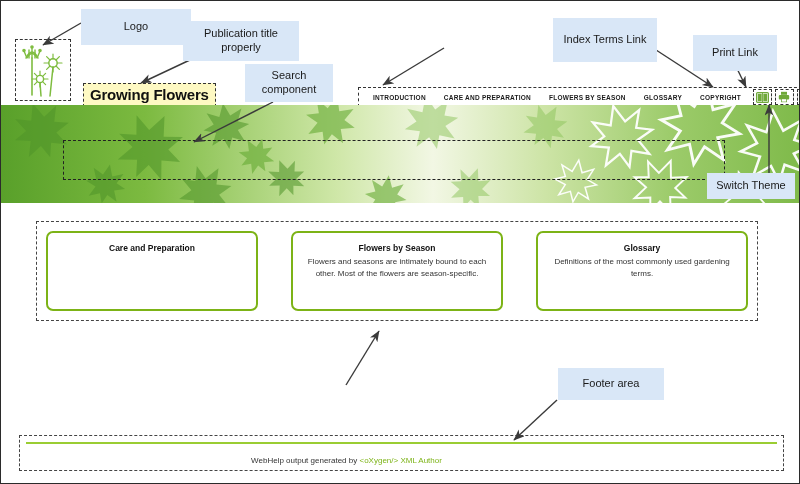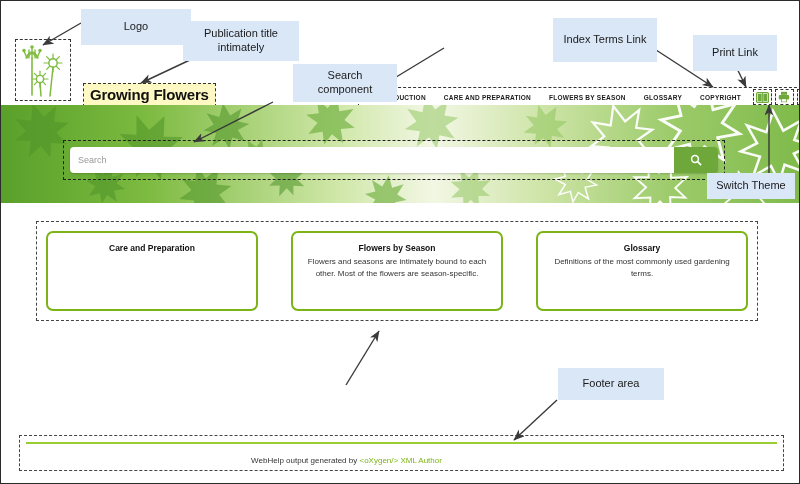--- a/index.html
+++ b/index.html
@@ -342,29 +342,20 @@
         <use href="#mleaf" transform="translate(700,18) rotate(10) scale(1.9)"></use>
         <use href="#mleaf" transform="translate(775,40) rotate(-5) scale(1.7)"></use>
         <use href="#mleaf" transform="translate(660,80) rotate(22) scale(1.3)"></use>
         <use href="#mleaf" transform="translate(745,90) rotate(-18) scale(1.2)"></use>
         <use href="#mleaf" transform="translate(575,75) rotate(8) scale(1.0)"></use>
       </g>
     </svg>
   </div>
 
   <div id="search-dashed"></div>
-  <div id="search-wrap">
-    <input id="search-input" type="text" placeholder="Search" style="">
-    <button id="search-btn">
-      <svg width="12" height="12" viewBox="0 0 12 12">
-        <circle cx="5" cy="5" r="3.4" fill="none" stroke="#ffffff" stroke-width="1.5"></circle>
-        <path d="M7.6 7.6 L10.6 10.6" stroke="#ffffff" stroke-width="1.7" stroke-linecap="round"></path>
-      </svg>
-    </button>
-  </div>
 
   <div id="tiles-dashed">
     <div class="tile">
       <div class="tile-title">Care and Preparation</div>
     </div>
     <div class="tile">
       <div class="tile-title">Flowers by Season</div>
       <div class="tile-desc">Flowers and seasons are intimately bound to each other. Most of the flowers are season-specific.</div>
     </div>
     <div class="tile">
@@ -392,20 +383,20 @@
       <line x1="443" y1="47" x2="382" y2="84"></line>
       <line x1="652" y1="47" x2="712" y2="86"></line>
       <line x1="727" y1="49" x2="745" y2="86"></line>
       <line x1="768" y1="172" x2="768" y2="104"></line>
       <line x1="345" y1="384" x2="378" y2="330"></line>
       <line x1="556" y1="399" x2="513" y2="439"></line>
     </g>
   </svg>
 
   <div class="callout" style="left:80px;  top:8px;   width:110px; height:36px;">Logo</div>
-  <div class="callout" style="left:182px; top:20px;  width:116px; height:40px;">Publication title intimately</div>
-  <div class="callout" style="left:244px; top:63px;  width:104px; height:38px;margin-left:48px;">Search component</div>
+  <div class="callout" style="left:182px; top:20px;  width:116px; height:40px;">Publication title properly</div>
+  <div class="callout" style="left:244px; top:63px;  width:88px; height:38px;">Search component</div>
   <div class="callout" style="left:552px; top:17px;  width:104px; height:44px;">Index Terms Link</div>
   <div class="callout" style="left:692px; top:34px;  width:84px;  height:36px;">Print Link</div>
   <div class="callout" style="left:706px; top:172px; width:88px;  height:26px;">Switch Theme</div>
   <div class="callout" style="left:557px; top:367px; width:106px; height:32px;">Footer area</div>
 
 </div>
 
 </body></html>

